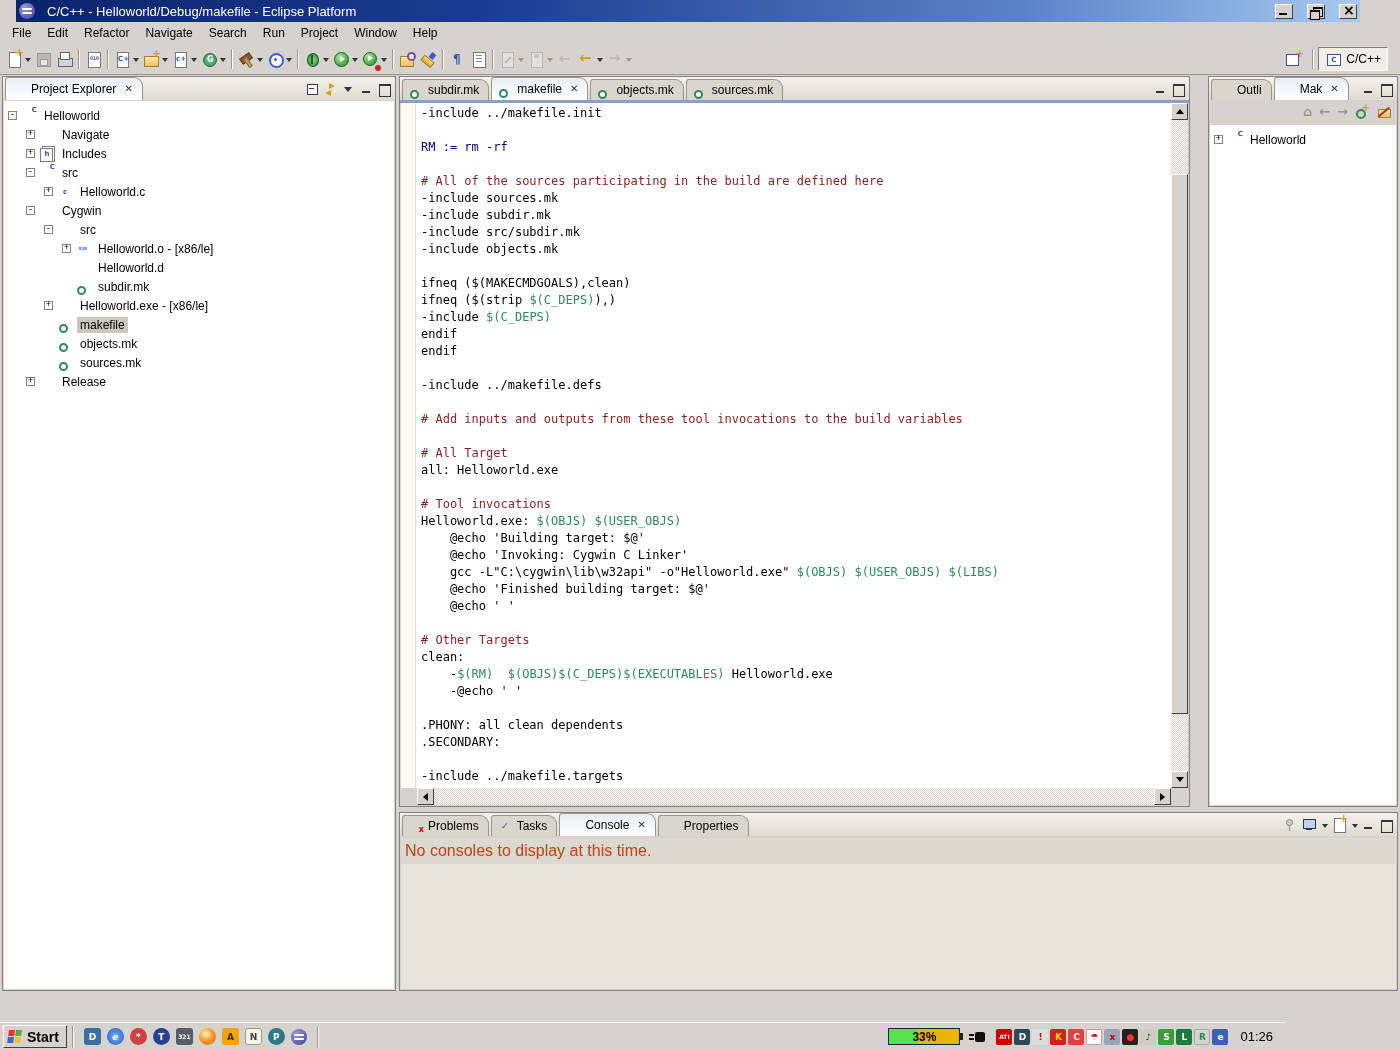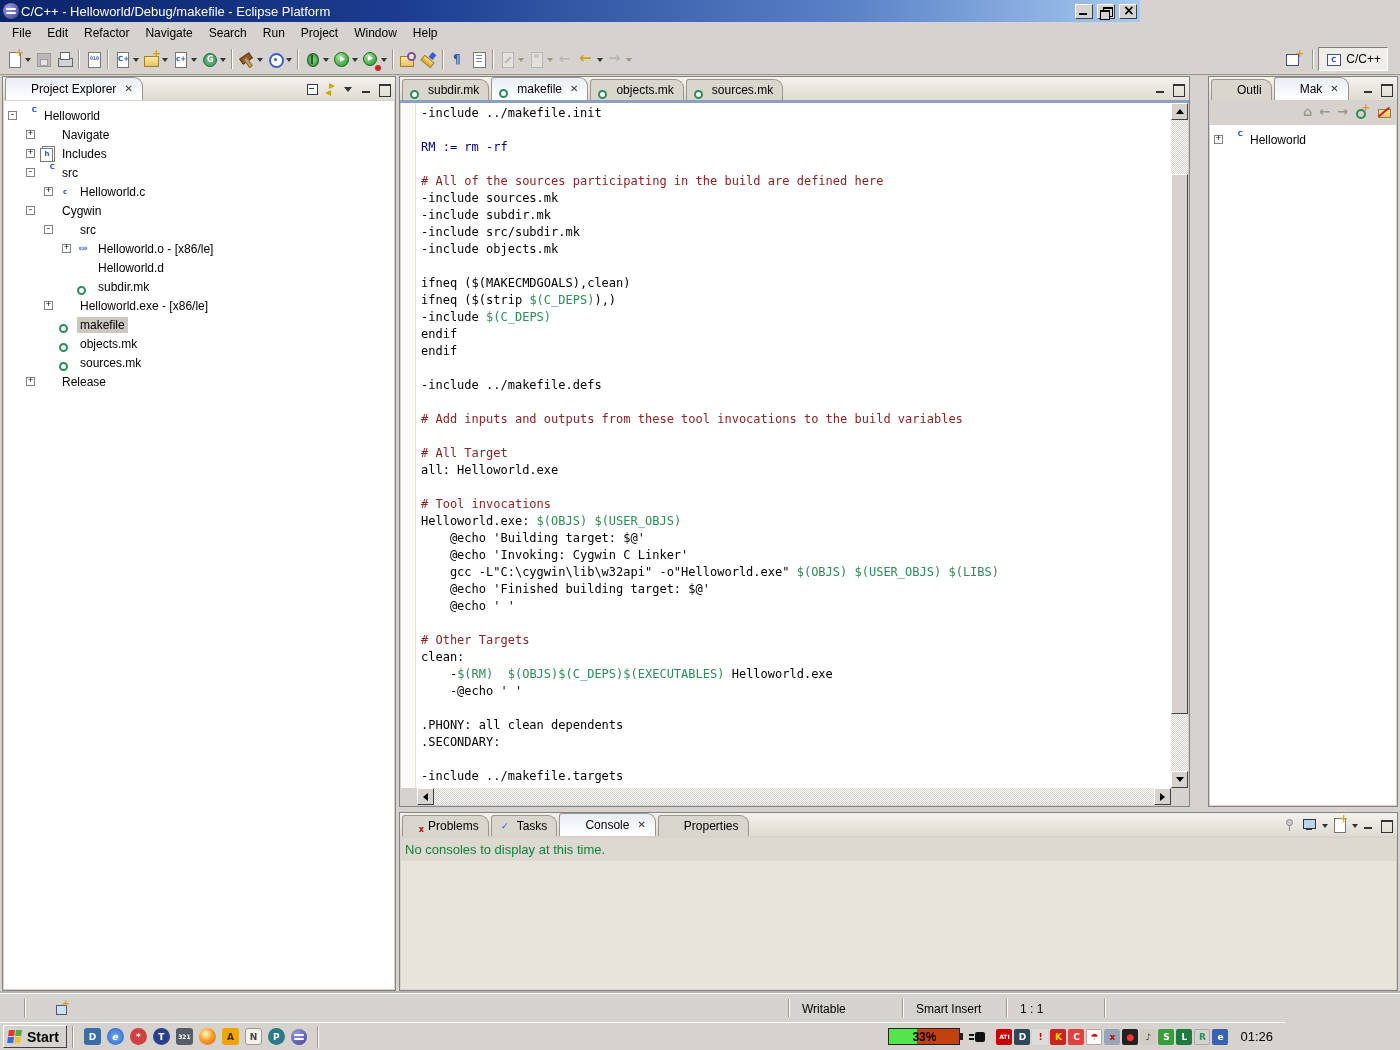--- a/index.html
+++ b/index.html
@@ -3,21 +3,21 @@
 <meta charset="utf-8">
 <style>
   *{box-sizing:border-box;margin:0;padding:0}
   html,body{background:#555}
   body{font-family:"Liberation Sans",sans-serif;-webkit-font-smoothing:none}
   #screen{position:relative;width:1400px;height:1050px;background:#d6d3ce;overflow:hidden}
   .etchv{width:2px;border-left:1px solid #9a9789;border-right:1px solid #fff}
   .checker{background-color:#fcfbf7;background-image:linear-gradient(45deg,#d6d3ce 25%,transparent 25%,transparent 75%,#d6d3ce 75%),linear-gradient(45deg,#d6d3ce 25%,transparent 25%,transparent 75%,#d6d3ce 75%);background-size:2px 2px;background-position:0 0,1px 1px}
 
   
-  .titlebar{position:absolute;left:0;top:0;width:1140px;height:22px;background:linear-gradient(90deg,#0a246a,#1b3c90 35%,#5b83c8 75%,#a6caf0);display:flex;align-items:center;padding:0 3px;gap:2px}
+  .titlebar{position:absolute;left:16px;top:0;width:1344px;height:22px;background:linear-gradient(90deg,#0a246a,#1b3c90 35%,#5b83c8 75%,#a6caf0);display:flex;align-items:center;padding:0 3px;gap:12px}
   .title-text{color:#fff;font-size:13px;flex:1;white-space:nowrap;overflow:hidden}
   .win-btn{width:18px;height:15px;background:#d6d3ce;border:1px solid;border-color:#fff #404040 #404040 #fff;position:relative;margin-left:2px;flex:0 0 18px}
   .win-btn::before,.win-btn::after{content:"";position:absolute}
   .wb-min::before{left:3px;bottom:3px;width:8px;height:2px;background:#000}
   .wb-restore::before{left:5px;top:2px;width:8px;height:7px;border:1px solid #000;border-top-width:2px;background:#d6d3ce}
   .wb-restore::after{left:2px;top:5px;width:8px;height:7px;border:1px solid #000;border-top-width:2px;background:#d6d3ce}
   .wb-close::before{content:"\00d7";left:3px;top:-2px;font:bold 14px/15px "DejaVu Sans",sans-serif;color:#000}
 
   
   .menubar{position:absolute;left:0;top:22px;width:1400px;height:22px;display:flex;align-items:center;padding-left:4px}
@@ -159,21 +159,21 @@
   .gray-glyph{color:#9a9789;font:bold 13px/14px "DejaVu Sans";display:inline-block}
   .mi{width:15px;height:14px;position:relative;display:inline-block}
   .mi::before,.mi::after{content:"";position:absolute}
   .mi-new-make-target::before{left:1px;top:4px;width:6px;height:6px;border:2px solid #2e8b57;border-radius:50%}
   .mi-new-make-target::after{content:"+";right:0;top:-2px;color:#d4a017;font:bold 10px/10px "DejaVu Sans"}
   .mi-hide-empty-folders::before{left:1px;top:4px;width:11px;height:7px;background:linear-gradient(#ffe9a2,#e8c063);border:1px solid #a08030}
   .mi-hide-empty-folders::after{left:0;top:6px;width:14px;height:2px;background:#cc2222;transform:rotate(-40deg)}
 
   
   .console-body{position:absolute;left:1px;right:1px;top:25px;bottom:1px;display:flex;flex-direction:column;background:#dcd9d1}
-  .console-msg{padding:4px 4px;font-size:13px;color:#15803d}
+  .console-msg{padding:4px 4px;font-size:16px;color:#c2410c}
   .console-rest{flex:1;background:#e7e4db}
   .ci{width:16px;height:15px;position:relative;display:inline-block}
   .ci::before,.ci::after{content:"";position:absolute}
   .ci-pin-console::before{left:4px;top:2px;width:5px;height:5px;border:1px solid #888;border-radius:50%;background:#ccc}
   .ci-pin-console::after{left:7px;top:8px;width:1px;height:6px;background:#888}
   .ci-display-selected-console::before{left:2px;top:2px;width:11px;height:8px;border:1px solid #334;background:#bcd4ee}
   .ci-display-selected-console::after{left:5px;top:11px;width:6px;height:2px;background:#334}
   .ci-open-console::before{left:3px;top:1px;width:10px;height:13px;background:#fff;border:1px solid #777}
   .ci-open-console::after{content:"+";right:-1px;top:-3px;color:#d4a017;font:bold 10px/10px "DejaVu Sans"}
 
@@ -202,21 +202,21 @@
   .ql-media-player{background:#555d66;font-size:6px}
   .ql-firefox,.tk-firefox{background:radial-gradient(circle at 40% 35%,#ffe9a0 10%,#f89b2c 45%,#e66000);border-radius:50%;color:#7a3000}
   .ql-winamp{background:#f0a500;color:#402a00}
   .ql-notes{background:#f5f2e8;color:#444;border:1px solid #999}
   .ql-graphics-tool{background:#2a7a8a;border-radius:50%}
   .i-eclipse{width:16px;height:16px;border-radius:50%;background:radial-gradient(circle at 35% 30%,#9a9ae0,#3c3c8c);position:relative;flex:0 0 16px}
   .i-eclipse::before{content:"";position:absolute;left:3px;top:5px;width:10px;height:2px;background:#fff;box-shadow:0 4px 0 #fff;border-radius:1px}
   .task{height:23px;flex:0 0 154px;display:flex;align-items:center;gap:5px;padding:0 5px;border:1px solid;border-color:#fff #404040 #404040 #fff;font-size:12px;overflow:hidden;white-space:nowrap;background:#d6d3ce}
   .task.active{border-color:#404040 #fff #fff #404040;background-color:#f0eee8;background-image:linear-gradient(45deg,#dcd9d1 25%,transparent 25%,transparent 75%,#dcd9d1 75%),linear-gradient(45deg,#dcd9d1 25%,transparent 25%,transparent 75%,#dcd9d1 75%);background-size:2px 2px;background-position:0 0,1px 1px}
   .task .tlabel2{overflow:hidden;text-overflow:ellipsis}
-  .battery{width:72px;height:17px;border:1px solid #222;background:#c2410c;position:relative;flex:0 0 72px}
+  .battery{width:72px;height:17px;border:1px solid #222;background:#eab308;position:relative;flex:0 0 72px}
   .battery-fill{position:absolute;left:0;top:0;bottom:0;background:#55e34e}
   .battery-label{position:absolute;left:0;right:0;top:1px;text-align:center;font:bold 12px/14px "Liberation Sans",sans-serif;color:#000}
   .battery-nub{position:absolute;right:-4px;top:4px;width:3px;height:7px;background:#222}
   .plug{width:18px;height:16px;position:relative;flex:0 0 18px;margin-left:4px}
   .plug::before{content:"";position:absolute;right:2px;top:3px;width:10px;height:10px;background:#111;border-radius:2px}
   .plug::after{content:"";position:absolute;left:0;top:5px;width:5px;height:2px;background:#111;box-shadow:0 4px 0 #111}
   .tray{display:flex;gap:2px;align-items:center;padding-left:4px}
   .tr-ati{background:#cc0000;font-size:6px}
   .tr-display{background:#2f4858}
   .tr-update-alert{background:#ddd;color:#c00}
@@ -582,31 +582,20 @@
             <span class="vi vi-maximize"></span>
           </span>
         </div>
       <div class="console-body">
         <div class="console-msg">No consoles to display at this time.</div>
         <div class="console-rest"></div>
       </div>
     </div>
   </div>
 
-  <div class="statusbar">
-    <span class="sb-sep" style="left:24px"></span>
-    <span class="i-fastview" style="position:absolute;left:54px;top:6px"></span>
-    <span class="sb-sep" style="left:788px"></span>
-    <span class="sb-text" style="left:802px">Writable</span>
-    <span class="sb-sep" style="left:902px"></span>
-    <span class="sb-text" style="left:916px">Smart Insert</span>
-    <span class="sb-sep" style="left:1006px"></span>
-    <span class="sb-text" style="left:1020px">1 : 1</span>
-    <span class="sb-sep" style="left:1104px"></span>
-  </div>
 
   <div class="taskbar">
     <span class="start-btn">
       <span class="start-flag">
           <span></span>
           <span></span>
           <span></span>
           <span></span>
         </span>
       <span>Start</span>

